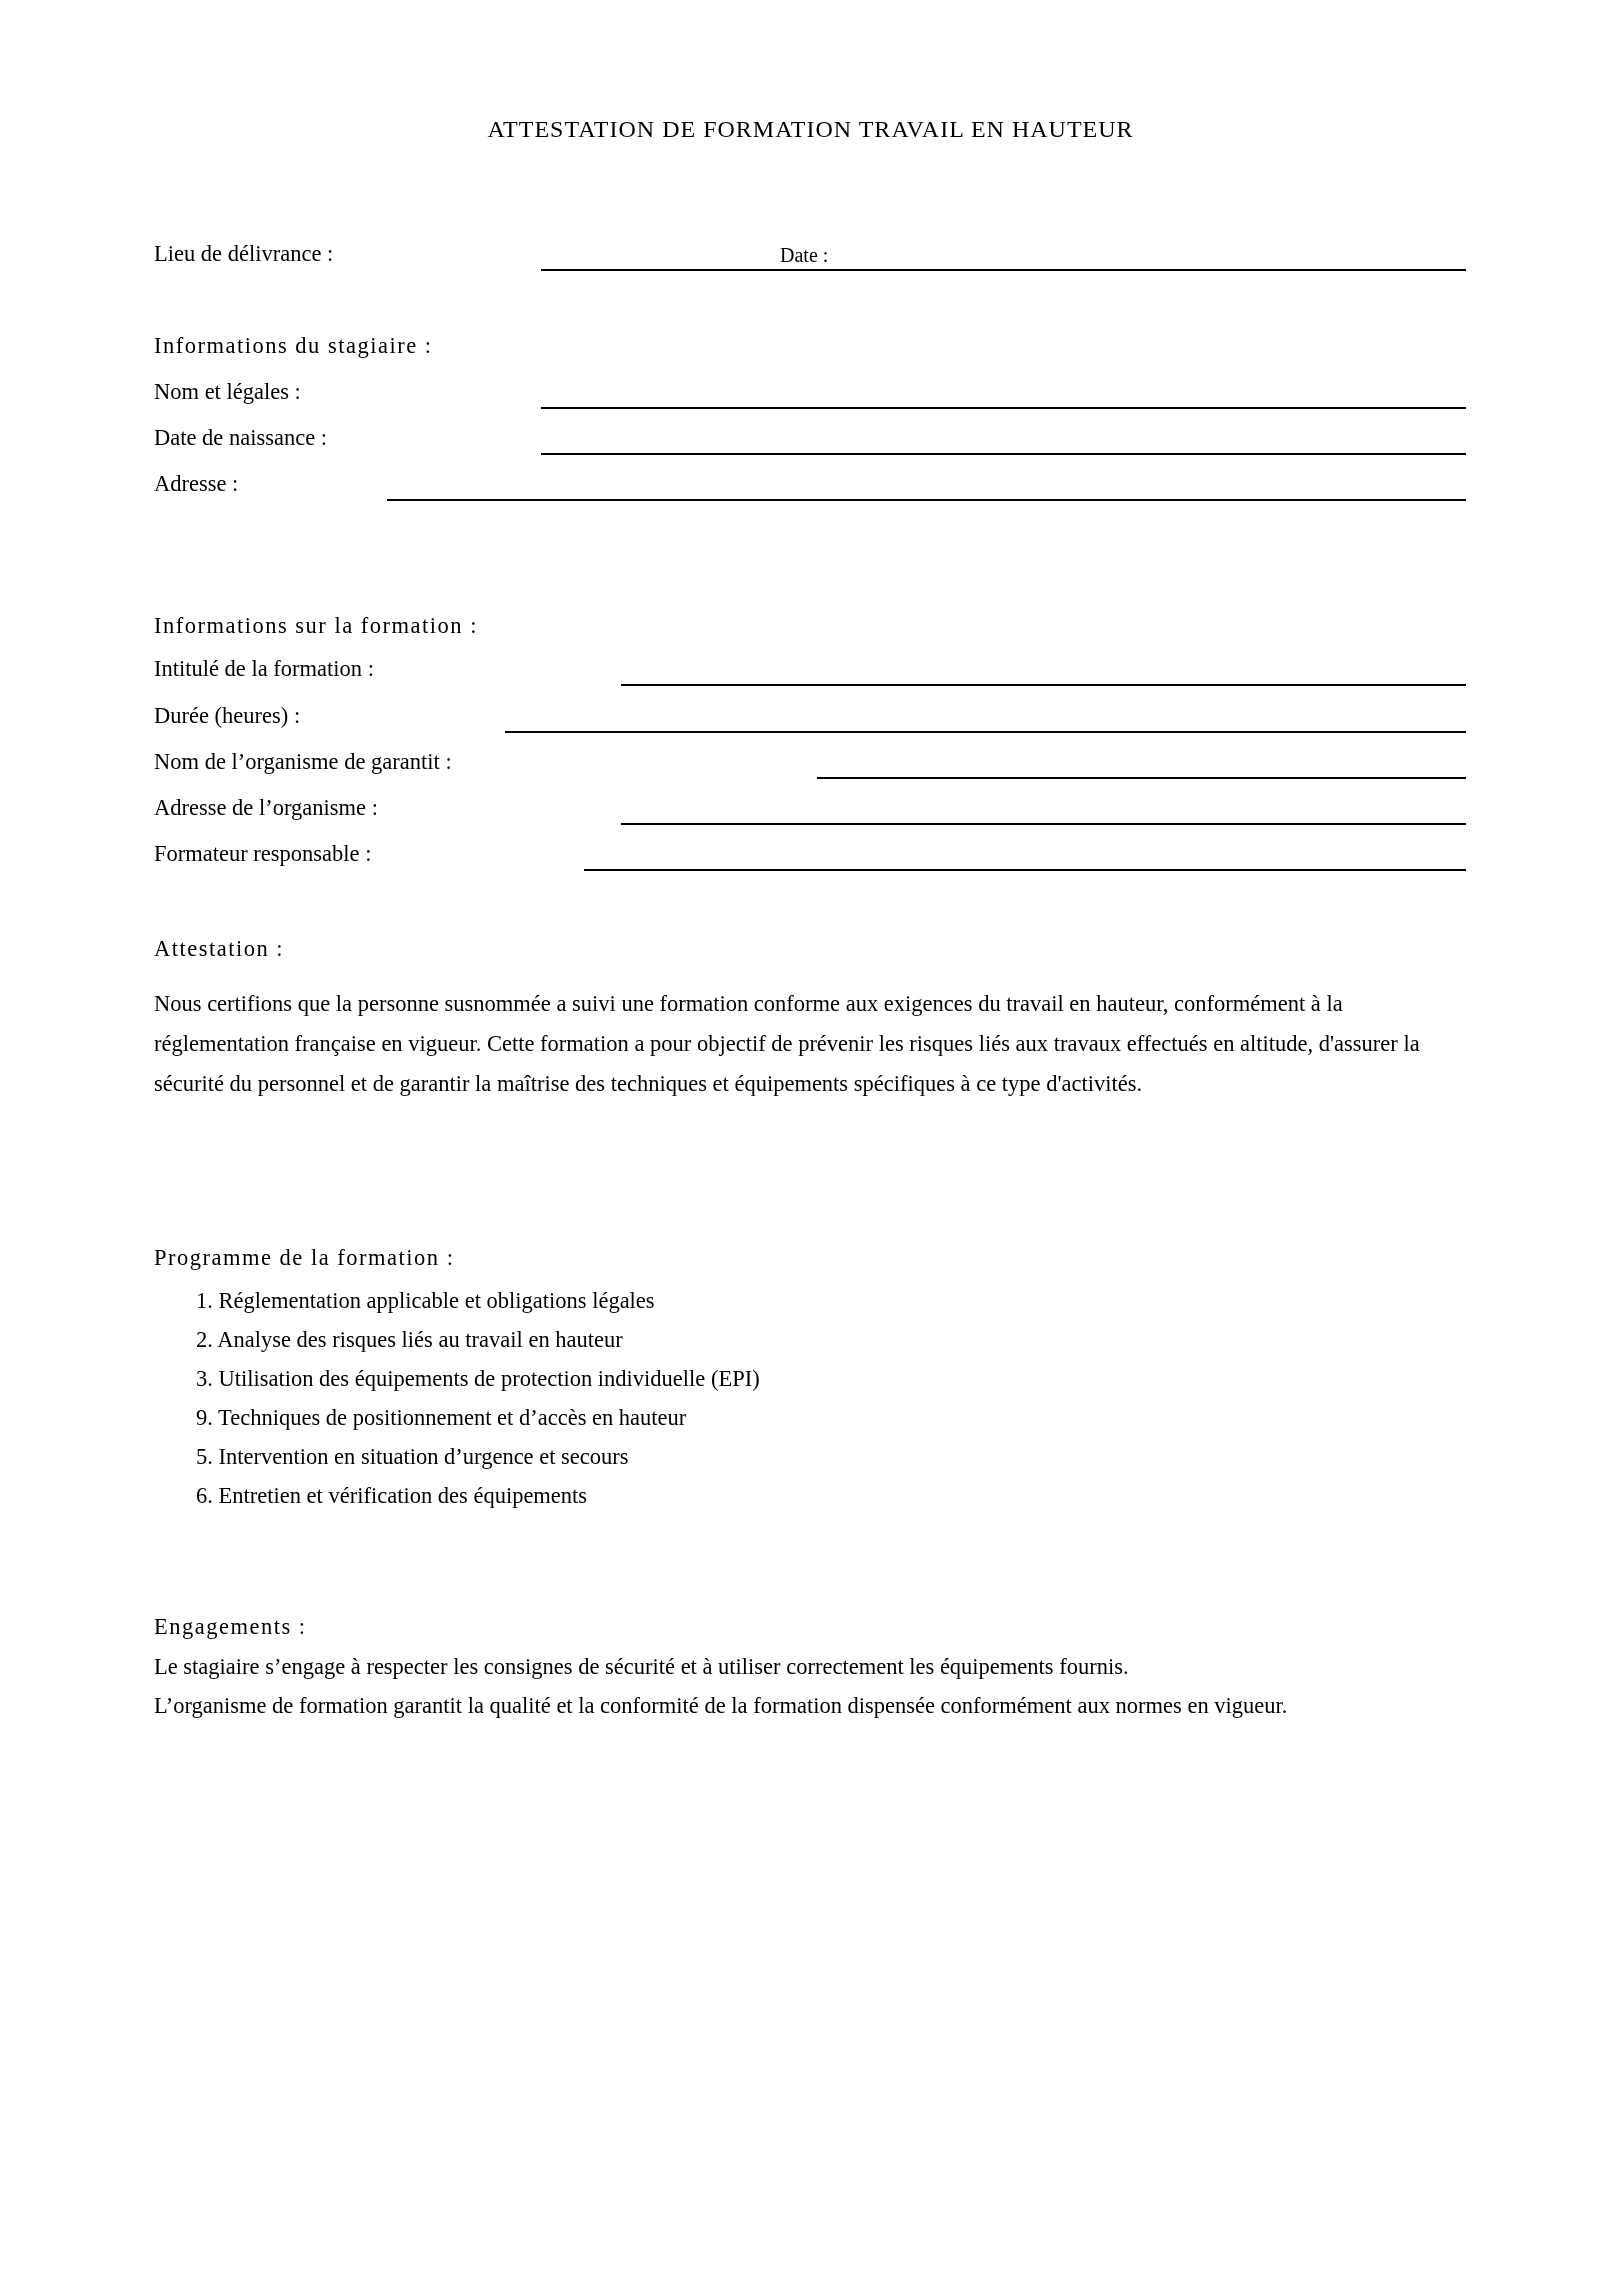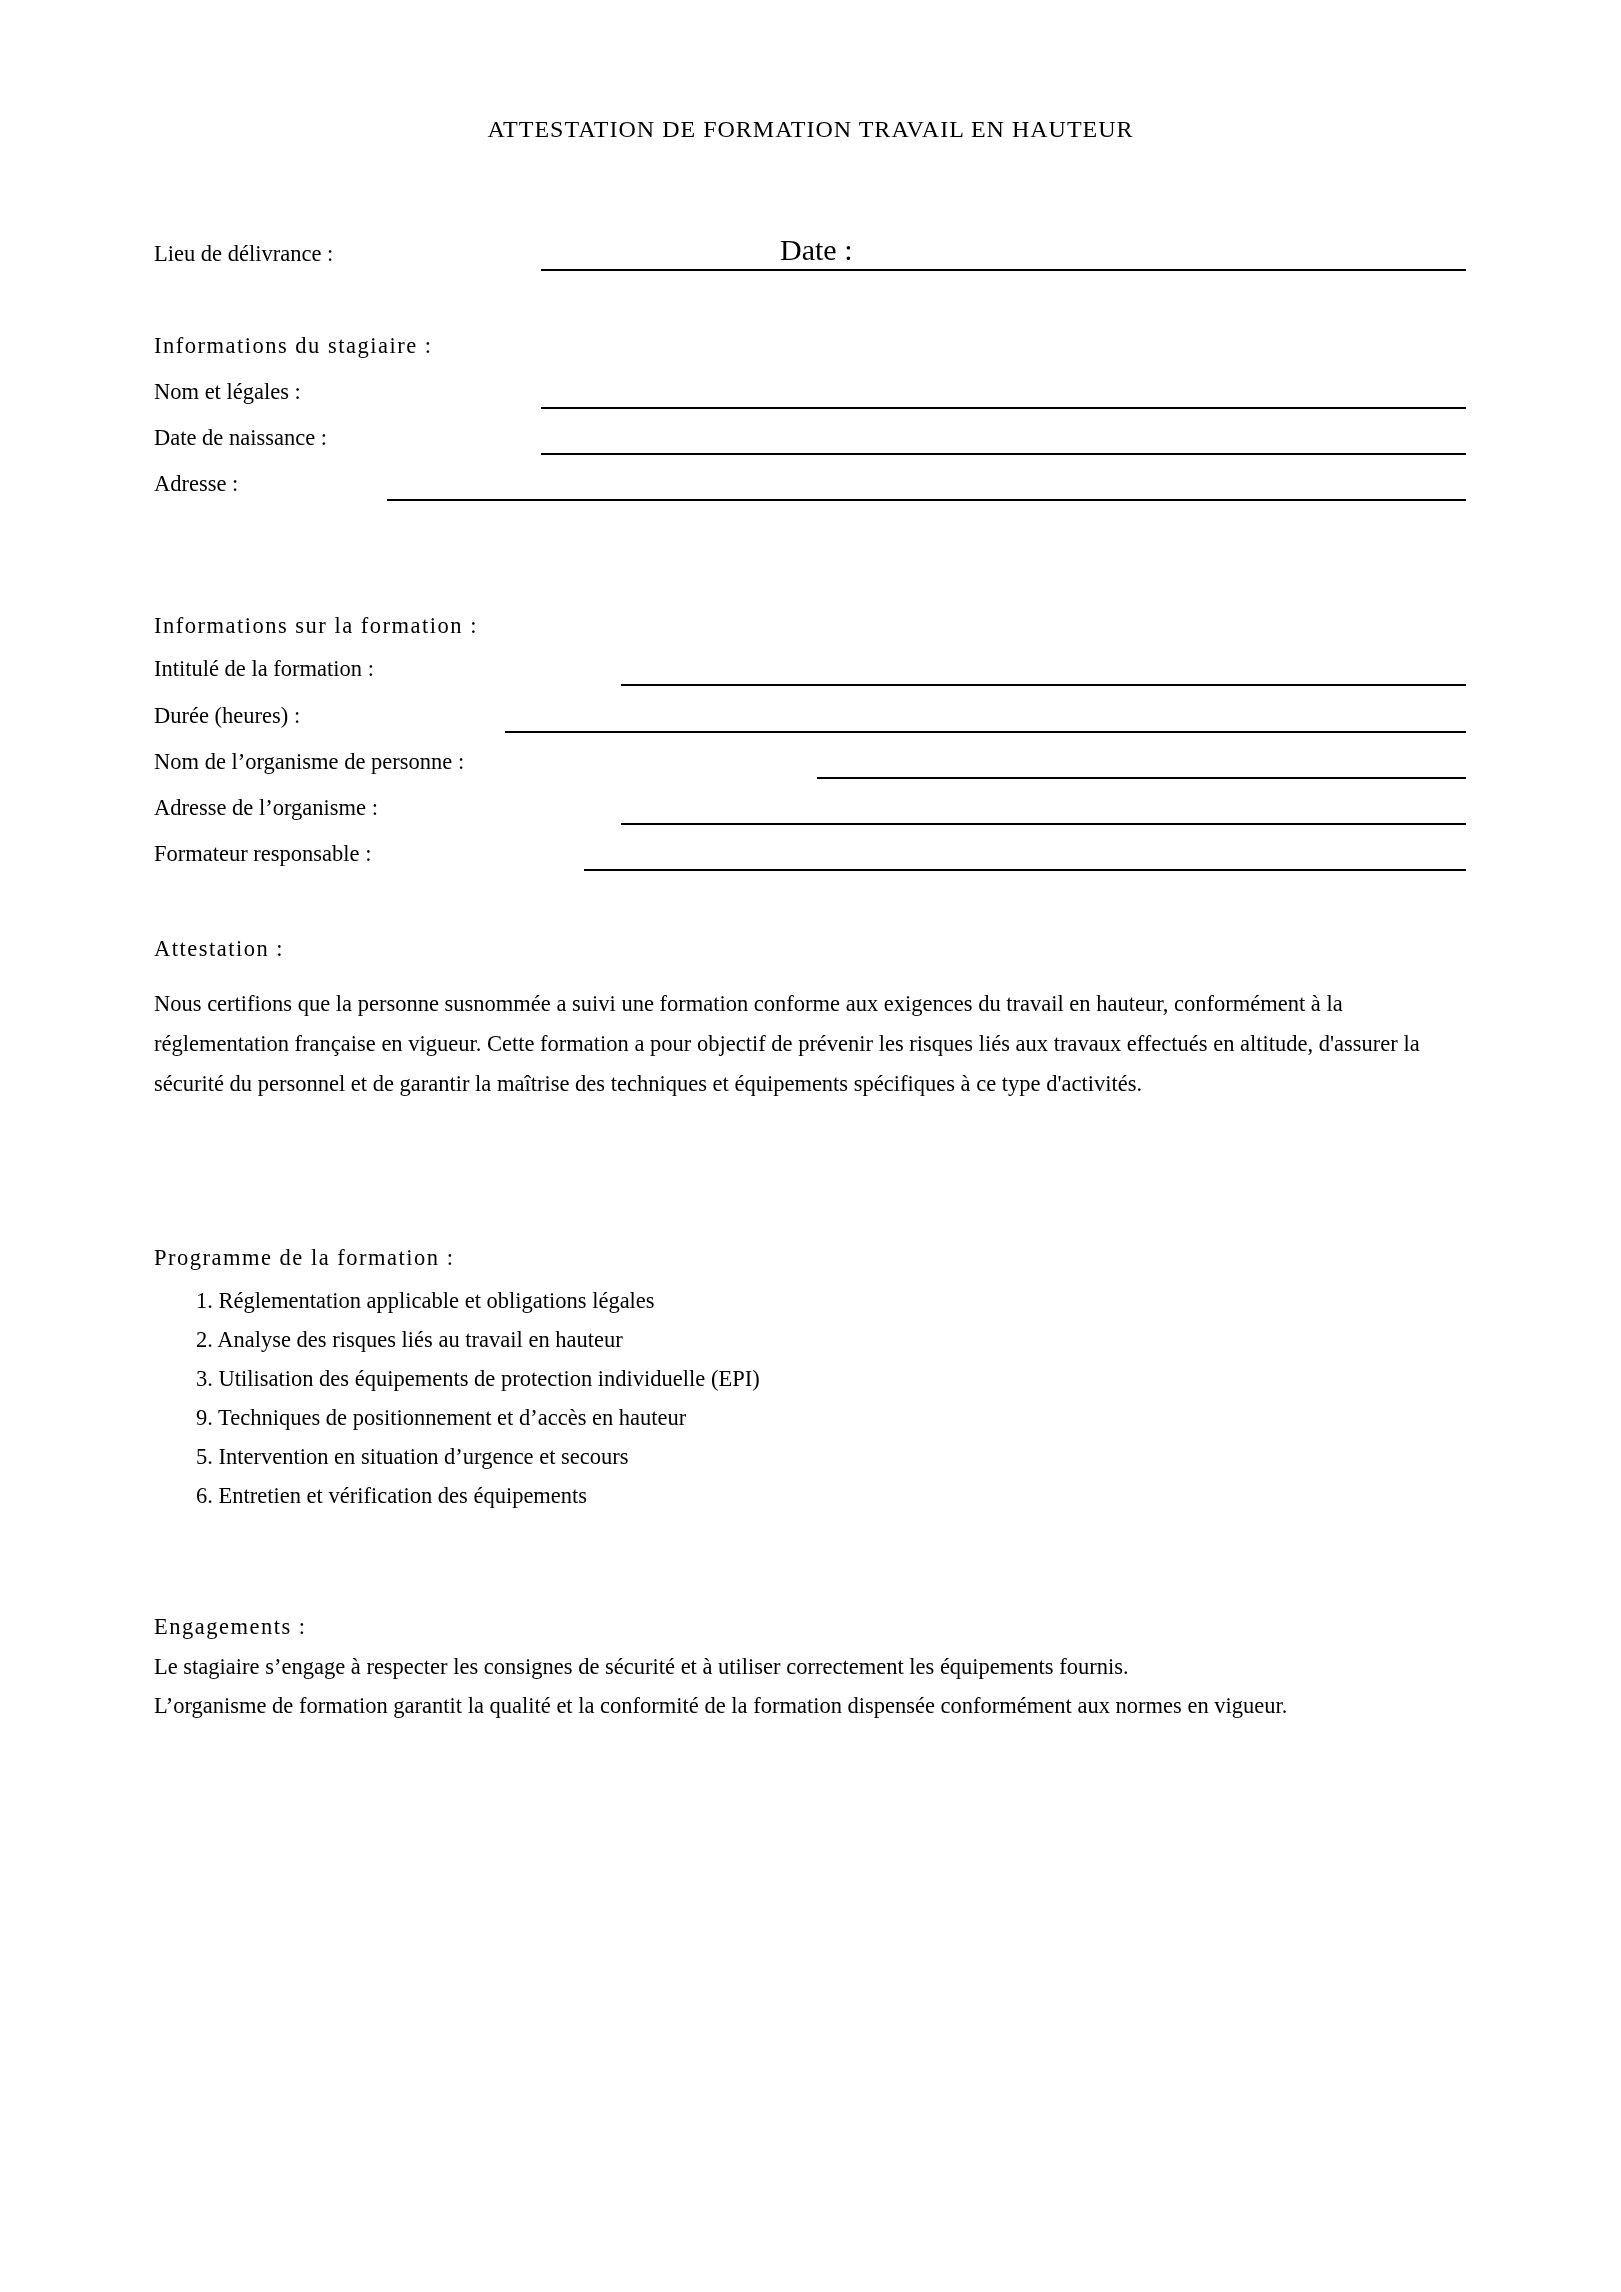--- a/index.html
+++ b/index.html
@@ -27,21 +27,21 @@
   .row {
     position:absolute; left:154px; right:155px; height:33px;
   }
   .row .label {
     position:absolute; left:0; bottom:5.9px;
     font-size:22.5px; line-height:1;
     white-space:nowrap;
   }
   .row .overlabel {
     position:absolute; bottom:5.9px;
-    font-size:30px; line-height:1;
+    font-size:20px; line-height:1;
     white-space:nowrap;
   }
   .row .line {
     position:absolute; right:0; bottom:0; height:0;
     border-bottom:2.9px solid #000000;
   }
   .para {
     position:absolute; left:154px; width:1318px;
     font-size:22.5px; line-height:40px;
     text-align:left;
@@ -85,21 +85,21 @@
 
   <div class="row" style="top:653px">
     <span class="label">Intitulé de la formation :</span>
     <span class="line" style="left:467px"></span>
   </div>
   <div class="row" style="top:700px">
     <span class="label">Durée (heures) :</span>
     <span class="line" style="left:351px"></span>
   </div>
   <div class="row" style="top:746px">
-    <span class="label">Nom de l’organisme de personne :</span>
+    <span class="label">Nom de l’organisme de garantit :</span>
     <span class="line" style="left:663px"></span>
   </div>
   <div class="row" style="top:792px">
     <span class="label">Adresse de l’organisme :</span>
     <span class="line" style="left:467px"></span>
   </div>
   <div class="row" style="top:838px">
     <span class="label">Formateur responsable :</span>
     <span class="line" style="left:430px"></span>
   </div>

